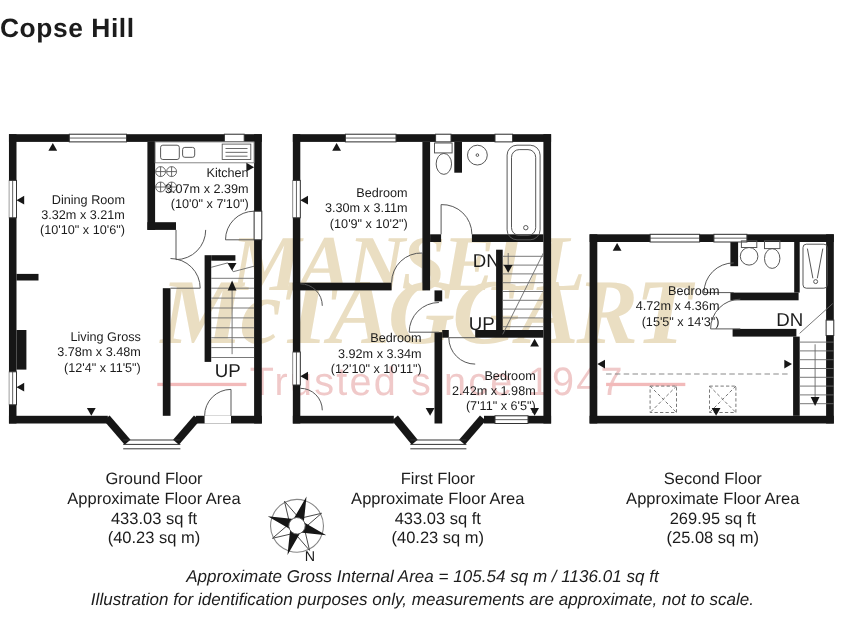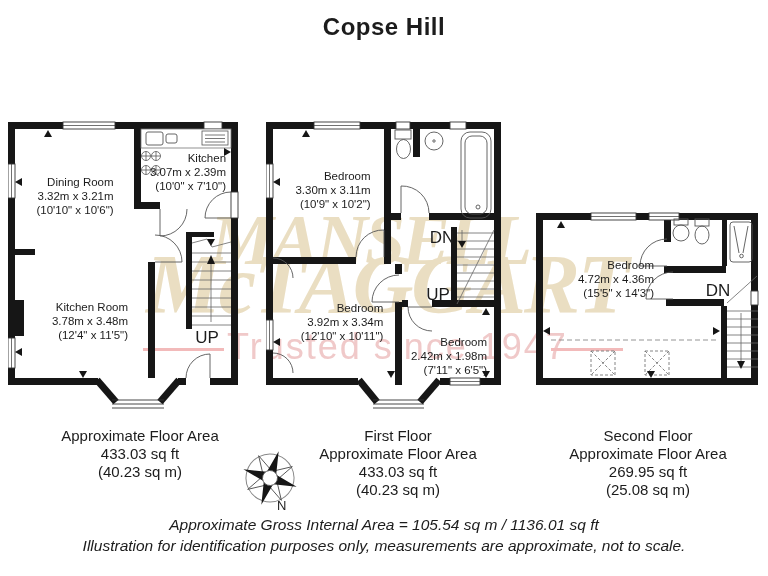--- a/index.html
+++ b/index.html
@@ -1,18 +1,18 @@
 <!DOCTYPE html>
 <html><head>
 <meta charset="utf-8">
 <style>
   html,body{margin:0;padding:0;background:#fff;}
   .page{position:relative;width:768px;height:576px;background:#fff;overflow:hidden;
         font-family:"Liberation Sans",sans-serif;color:#1c1c1c;}
-  .title{position:absolute;top:13px;left:0;width:100%;text-align:center;
+  .title{position:absolute;top:13px;left:0;width:100%;text-align:left;
          font-size:24px;font-weight:bold;letter-spacing:.5px;z-index:3;}
   
   .wm{position:absolute;font-family:"Liberation Serif",serif;font-style:italic;font-weight:bold;
       color:#eadec2;z-index:1;line-height:1;white-space:nowrap;}
   .wm1{left:210px;top:204px;font-size:72px;letter-spacing:-3px;}
   .wm2{left:146px;top:243px;font-size:84px;letter-spacing:-2px;}
   .wm-tagline{position:absolute;left:227px;top:326px;font-size:36px;letter-spacing:2px;
               color:#f0c9c9;z-index:1;white-space:nowrap;}
   .wm-line{position:absolute;height:3px;background:#f2baba;z-index:1;top:348px;}
   .wm-line-left{left:143px;width:81px;}
@@ -136,21 +136,21 @@
       <div>Dining Room</div>
       <div>3.32m x 3.21m</div>
       <div>(10'10" x 10'6")</div>
     </div>
     <div class="room" style="left:180px;top:39px">
       <div>Kitchen</div>
       <div>3.07m x 2.39m</div>
       <div>(10'0" x 7'10")</div>
     </div>
     <div class="room" style="left:82px;top:188px">
-      <div>Kitchen Room</div>
+      <div>Living Gross</div>
       <div>3.78m x 3.48m</div>
       <div>(12'4" x 11'5")</div>
     </div>
     <div class="stair-label" style="left:199px;top:216px">UP</div>
   </div>
 
   <div class="plan" style="left:266px;top:112px;width:240px;height:305px">
     <svg width="240" height="305" viewBox="0 0 240 305">
       <g fill="#161616">
         <rect x="0" y="10" width="235" height="7"></rect>
@@ -322,20 +322,21 @@
     </svg>
     <div class="room" style="left:85px;top:55px">
       <div>Bedroom</div>
       <div>4.72m x 4.36m</div>
       <div>(15'5" x 14'3")</div>
     </div>
     <div class="stair-label" style="left:187px;top:78px">DN</div>
   </div>
 
   <div class="floor-label" style="left:30px">
+    <div>Ground Floor</div>
     <div>Approximate Floor Area</div>
     <div>433.03 sq ft</div>
     <div>(40.23 sq m)</div>
   </div>
   <div class="floor-label" style="left:288px">
     <div>First Floor</div>
     <div>Approximate Floor Area</div>
     <div>433.03 sq ft</div>
     <div>(40.23 sq m)</div>
   </div>

